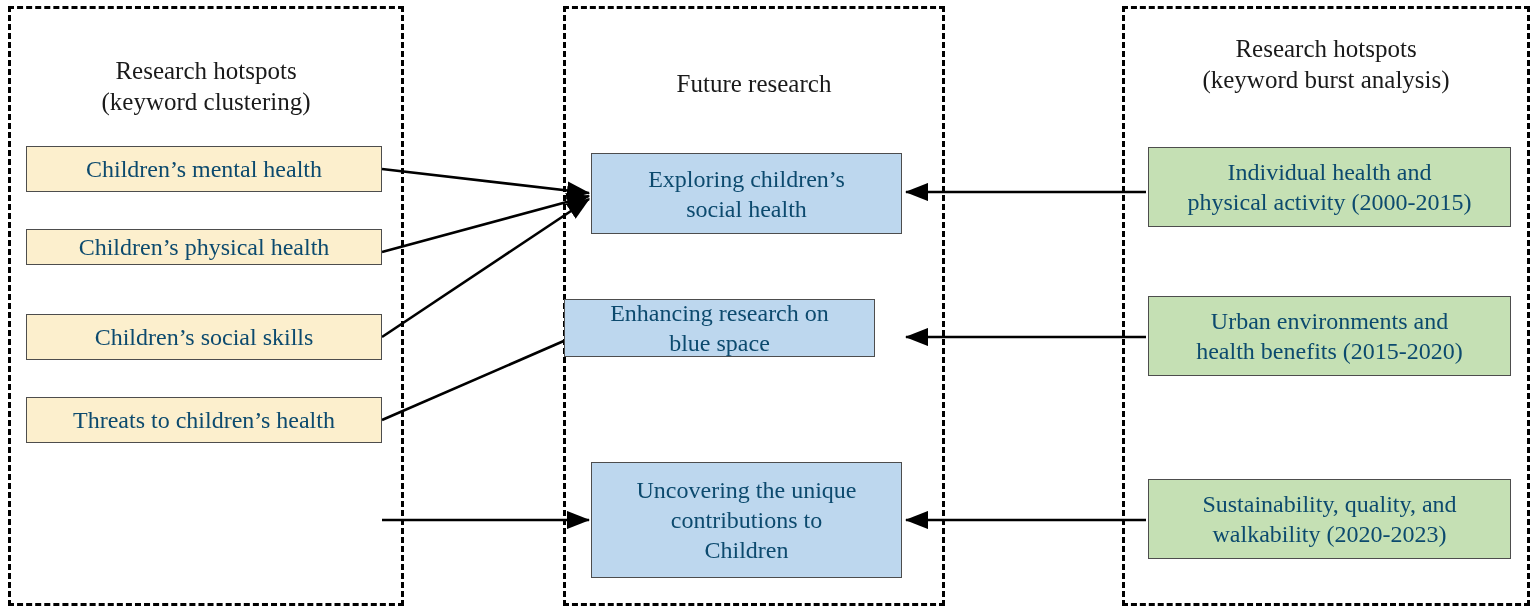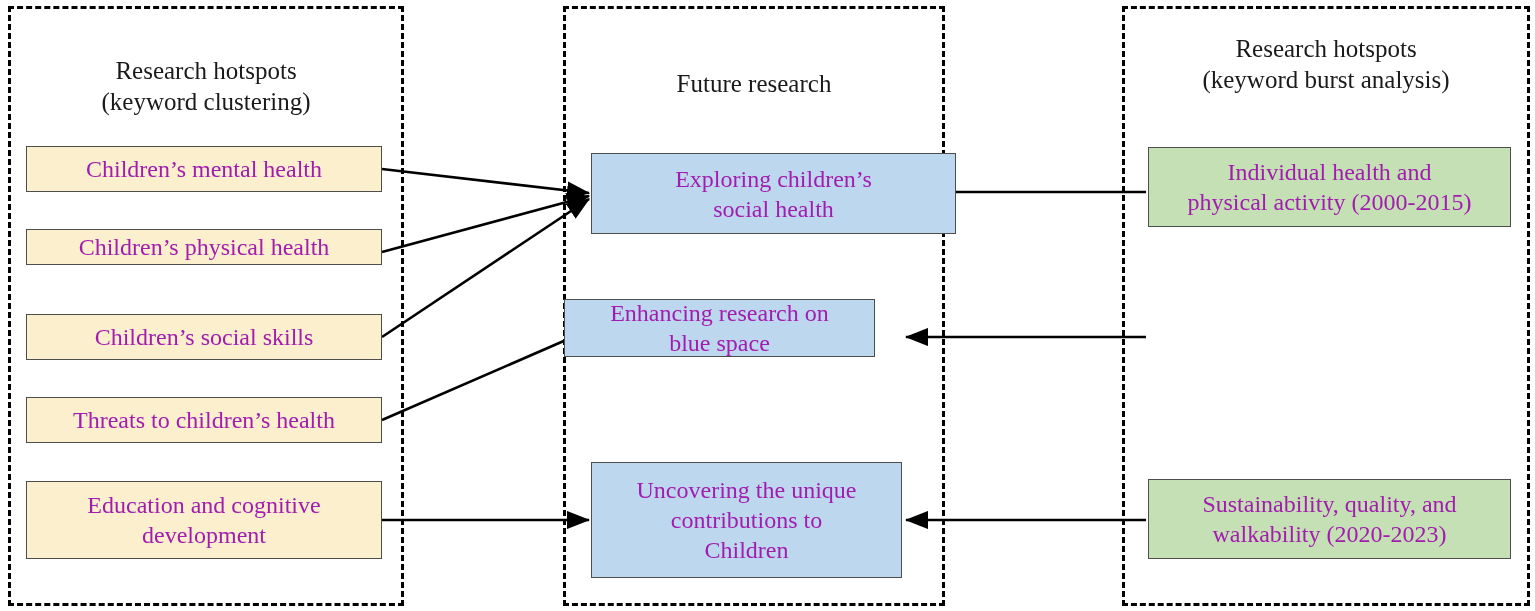--- a/index.html
+++ b/index.html
@@ -37,21 +37,21 @@
   }
   
   .node {
     position: absolute;
     box-sizing: border-box;
     border: 1.5px solid #4d4d4d;
     display: flex;
     align-items: center;
     justify-content: center;
     text-align: center;
-    color: #a21caf;
+    color: #0c4a6e;
     font-size: 24px;
     line-height: 30px;
     padding: 2px 6px;
     white-space: pre-line;
     font-family: "Liberation Serif", "DejaVu Serif", serif;
   }
   .node.hotspot { background: #FCEFCD; }
   .node.future  { background: #BDD7EE; }
   .node.frontier{ background: #C5E0B4; }
 
@@ -94,29 +94,29 @@
         <line x1="1146" y1="192" x2="906" y2="192" marker-end="url(#arrowhead)"></line>
         <line x1="1146" y1="337" x2="906" y2="337" marker-end="url(#arrowhead)"></line>
         <line x1="1146" y1="520" x2="906" y2="520" marker-end="url(#arrowhead)"></line>
       </g>
   </svg>
 
   <div class="node hotspot" style="left:26px; top:146px; width:356px; height:46px;">Children’s mental health</div>
   <div class="node hotspot" style="left:26px; top:229px; width:356px; height:36px;">Children’s physical health</div>
   <div class="node hotspot" style="left:26px; top:314px; width:356px; height:46px;">Children’s social skills</div>
   <div class="node hotspot" style="left:26px; top:397px; width:356px; height:46px;">Threats to children’s health</div>
-  <div class="node hotspot" style="left:26px; top:481px; width:356px; height:78px;">Education and cognitive
-development</div>
 
-  <div class="node future" style="left:591px; top:153px; width:365px; height:81px;">Exploring children’s
+  <div class="node future" style="left:591px; top:153px; width:311px; height:81px;">Exploring children’s
 social health</div>
   <div class="node future" style="left:564px; top:299px; width:311px; height:58px;">Enhancing research on
 blue space</div>
   <div class="node future" style="left:591px; top:462px; width:311px; height:116px;">Uncovering the unique
 contributions to
 Children</div>
 
   <div class="node frontier" style="left:1148px; top:147px; width:363px; height:80px;">Individual health and
 physical activity (2000-2015)</div>
+  <div class="node frontier" style="left:1148px; top:296px; width:363px; height:80px;">Urban environments and
+health benefits (2015-2020)</div>
   <div class="node frontier" style="left:1148px; top:479px; width:363px; height:80px;">Sustainability, quality, and
 walkability (2020-2023)</div>
 
 </div>
 
 </body></html>

